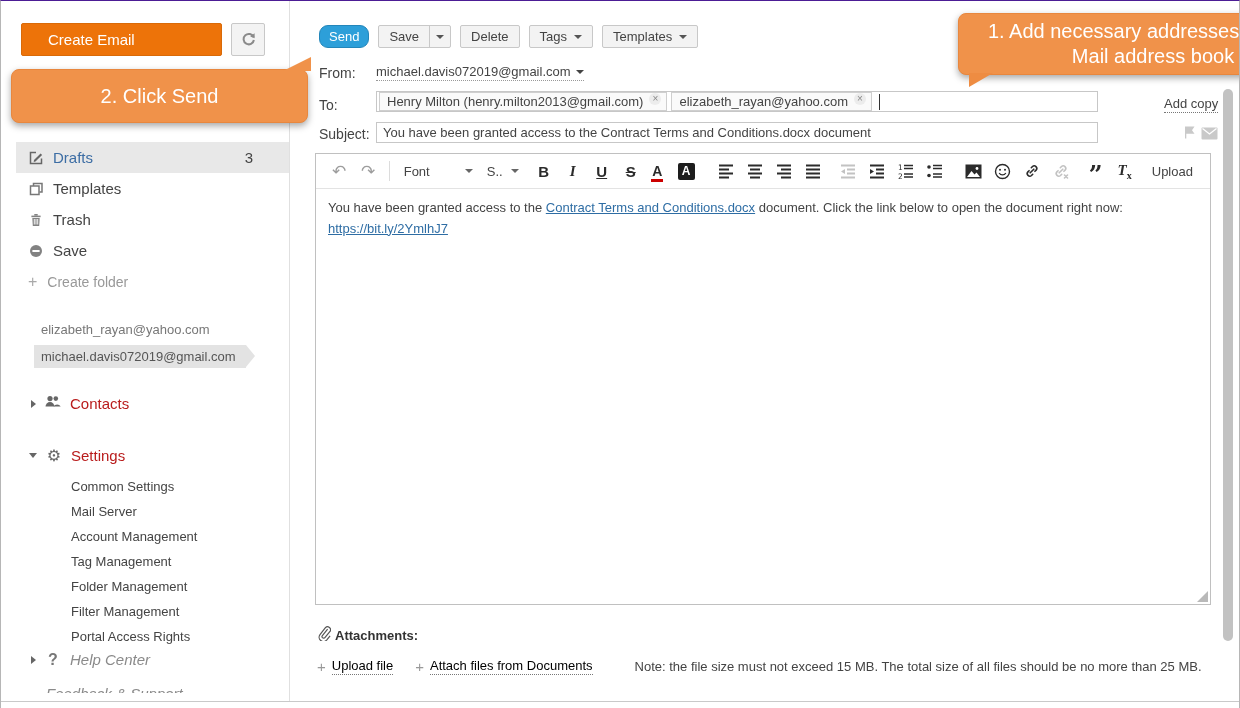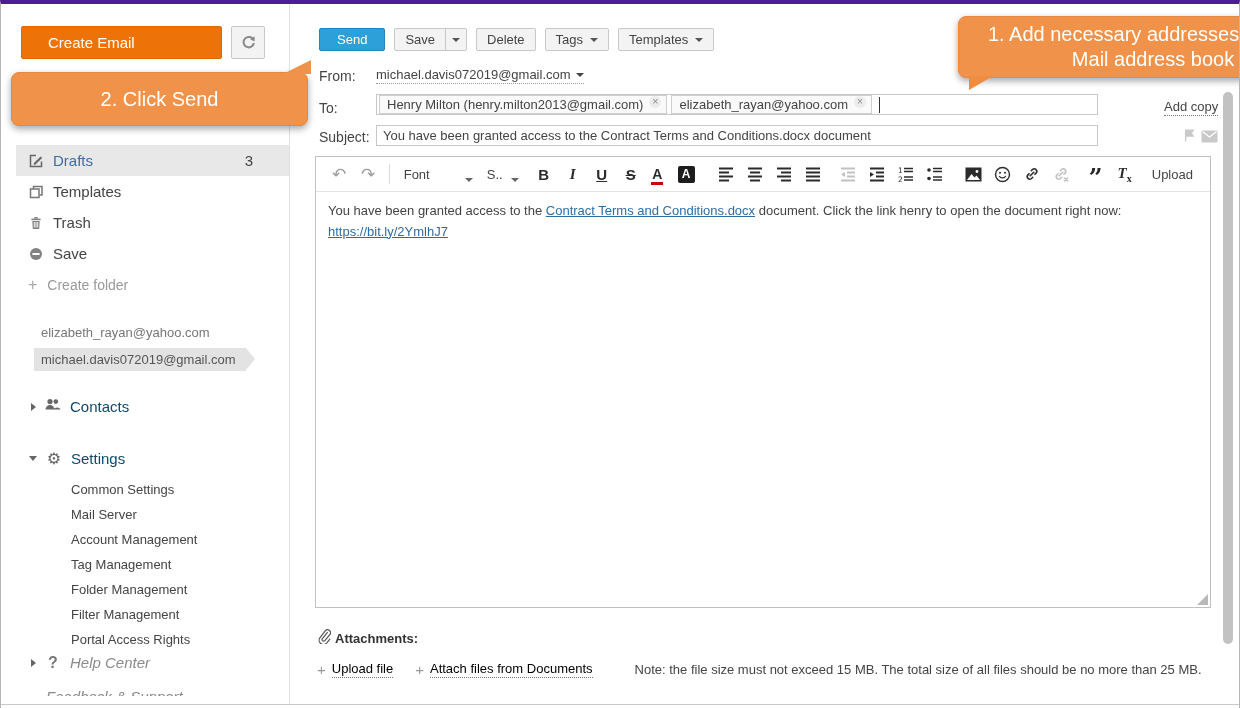--- a/index.html
+++ b/index.html
@@ -1,19 +1,19 @@
 <!DOCTYPE html>
 <html><head>
 <meta charset="utf-8">
 <style>
   * { margin:0; padding:0; box-sizing:border-box; }
   html,body { background:#fff; }
   body { font-family:"Liberation Sans","DejaVu Sans",sans-serif; color:#444; }
   .app { position:relative; width:1240px; height:708px; background:#fff;
-         border-left:1px solid #b6b6b6; border-top:4px solid #4c1d95; border-right:1px solid #b6b6b6;
+         border-left:1px solid #b6b6b6; border-top:1px solid #4c1d95; border-right:1px solid #b6b6b6;
          overflow:hidden; }
 
   
   .sidebar { position:absolute; left:0; top:0; width:289px; height:700px; border-right:1px solid #e0e0e0; background:#fff; }
   .btn-create { position:absolute; left:20px; top:22px; width:201px; height:33px; background:#ED7309; border:1px solid #d96a08;
                 border-radius:2px; color:#fff; font-size:15px; text-align:left; padding-left:26px; cursor:pointer;
                 font-family:inherit; }
   .btn-refresh { position:absolute; left:230px; top:22px; width:34px; height:33px; background:#f3f3f3; border:1px solid #c8c8c8;
                  border-radius:2px; cursor:pointer; display:flex; align-items:center; justify-content:center; }
 
@@ -31,21 +31,21 @@
   .account-plain { padding:5px 0 5px 40px; cursor:pointer; }
   .account-pill  { position:relative; display:inline-block; margin-left:33px; margin-top:3px; background:#e3e3e3; color:#555;
                    padding:4px 10px 4px 7px; cursor:pointer; }
   .account-pill::after { content:""; position:absolute; right:-9px; top:0; border-left:9px solid #e3e3e3;
                    border-top:11px solid transparent; border-bottom:11px solid transparent; }
 
   .tree-item { position:absolute; left:0; right:0; display:flex; align-items:center; cursor:pointer; }
   .caret-right { width:0; height:0; border-left:5px solid #666; border-top:4px solid transparent; border-bottom:4px solid transparent; margin-left:30px; }
   .caret-down  { width:0; height:0; border-top:5px solid #666; border-left:4px solid transparent; border-right:4px solid transparent; margin-left:28px; }
   .tree-icon { width:18px; margin-left:8px; margin-right:8px; text-align:center; }
-  .tree-label { font-size:15px; color:#0c4a6e; }
+  .tree-label { font-size:15px; color:#b91c1c; }
   .tree-label.muted { color:#8a8a8a;font-style:italic; }
   .gear-glyph { font-size:16px; color:#666; line-height:1; }
   .q-glyph { font-size:16px; font-weight:bold; color:#777; line-height:1; }
 
   .settings-items { position:absolute; left:70px; top:473px; }
   .sub-item { font-size:13px; color:#444; height:25px; line-height:25px; cursor:pointer; }
 
   .clip-wrap { position:absolute; left:0; top:684px; right:0; height:8px; overflow:hidden; }
   .clip-wrap .tree-inner { display:flex; align-items:center; }
 
@@ -58,21 +58,21 @@
                      clip-path:polygon(100% 0, 100% 100%, 0 100%); }
   .callout-1 { left:668px; top:12px; width:390px; height:62px; padding:4px 14px; }
   .callout-1 .tail { position:absolute; left:10px; bottom:-13px; width:24px; height:14px; background:#EE8C42;
                      clip-path:polygon(0 0, 100% 0, 0 100%); }
 
   
   .main { position:absolute; left:289px; top:0; width:951px; height:700px; }
   .toolbar { position:absolute; left:29px; top:24px; display:flex; align-items:center; }
   .btn { height:23px; font-size:13px; color:#444; background:#f3f3f3; border:1px solid #c8c8c8; border-radius:2px;
          display:inline-flex; align-items:center; padding:0 10px; margin-right:9px; cursor:pointer; font-family:inherit; }
-  .btn-send { background:#2D9FD9; border-color:#2386ba; color:#fff; padding:0 17px; }
+  .btn-send { background:#2D9FD9; border-color:#2386ba; color:#fff; padding:0 9px;border-radius:9px; }
   .btn .dd-caret { width:0; height:0; border-top:4px solid #555; border-left:4px solid transparent; border-right:4px solid transparent; margin-left:7px; }
   .btn-split { padding:0; }
   .btn-split .split-label { padding:0 10px; }
   .btn-split .split-caret { border-left:1px solid #c8c8c8; align-self:stretch; display:flex; align-items:center; padding:0 6px; }
 
   .saved-at { position:absolute; right:56px; top:29px; font-size:13px; color:#999; }
   .close-btn { position:absolute; right:24px; top:26px; width:16px; height:16px; cursor:pointer; }
 
   .field-label { position:absolute; left:29px; font-size:14px; color:#444; }
   .from-value { position:absolute; left:86px; top:63px; font-size:13px; color:#444; border-bottom:1px dotted #999;
@@ -99,21 +99,21 @@
   
   .editor { position:absolute; left:25px; top:152px; width:896px; height:452px; border:1px solid #c0c0c0; background:#fff; }
   .ed-toolbar { height:35px; border-bottom:1px solid #e3e3e3; display:flex; align-items:center; padding:0 12px; }
   .ti { display:flex; align-items:center; justify-content:center; height:24px; min-width:22px; margin-right:7px; cursor:pointer; }
   .ti svg { display:block; }
   .tsep { width:1px; height:20px; background:#dcdcdc; margin:0 10px 0 3px; }
   .tletter { font-size:15px; font-weight:bold; color:#2b2b2b; }
   .t-italic { font-style:italic; font-family:"Liberation Serif",serif; }
   .t-under { text-decoration:underline; }
   .t-strike { text-decoration:line-through; }
-  .dd { border:none; background:none; display:flex; align-items:flex-end; font-size:13px; color:#444; cursor:pointer; }
+  .dd { border:none; background:none; display:flex; align-items:center; font-size:13px; color:#444; cursor:pointer; }
   .dd .dd-caret2 { width:0; height:0; border-top:4px solid #666; border-left:4px solid transparent; border-right:4px solid transparent; margin-left:8px; }
   .dd-font { width:100px; justify-content:space-between; margin:0 14px 0 4px; }
   .dd-size { width:36px; justify-content:space-between; margin-right:14px; }
   .color-a { position:relative; font-size:14px; font-weight:bold; color:#2b2b2b; line-height:1; }
   .color-a::after { content:""; position:absolute; left:-1px; right:-1px; bottom:-4px; height:3px; background:#c00; }
   .bg-a { width:17px; height:17px; background:#1d1d1d; border-radius:2px; color:#fff; font-size:12px; font-weight:bold;
           display:flex; align-items:center; justify-content:center; }
   .undo-glyph { font-size:17px; color:#9d9d9d; line-height:1; }
   .quote-glyph { font-family:"DejaVu Serif",serif; font-size:24px; font-weight:bold; color:#2b2b2b; line-height:10px; position:relative; top:4px; }
   .tx { font-family:"Liberation Serif",serif; font-style:italic; font-weight:bold; font-size:15px; color:#2b2b2b; }
@@ -444,21 +444,21 @@
         <span class="ti" style="margin-left:6px;">
           <svg width="15" height="15" viewBox="0 0 15 15">
               <rect x="1" y="1" width="13" height="13" rx="2" fill="none" stroke="#8a6d3b" stroke-width="1.3"></rect>
               <text x="3" y="10.5" font-size="7" fill="#8a6d3b" font-family="DejaVu Sans">&lt;&gt;</text>
             </svg>
           <span class="source-lbl">Upload</span>
         </span>
       </div>
 
       <div class="ed-body">
-        <span>You have been granted access to the </span><a href="#">Contract Terms and Conditions.docx</a><span> document. Click the link henry to open the document right now:</span><br>
+        <span>You have been granted access to the </span><a href="#">Contract Terms and Conditions.docx</a><span> document. Click the link below to open the document right now:</span><br>
         <a href="#">https://bit.ly/2YmlhJ7</a>
       </div>
       <span class="resize-handle"></span>
     </div>
 
     <div class="attach-title">
       <span>
         <svg width="14" height="15" viewBox="0 0 14 15">
             <path d="M10.6 3.2 5.4 9.6a1.6 1.6 0 0 0 2.5 2L13 5.5a3 3 0 0 0-4.6-3.8L3 8.6a4.3 4.3 0 0 0 6.6 5.5l3.5-4.3" fill="none" stroke="#555" stroke-width="1.2"></path>
           </svg>

